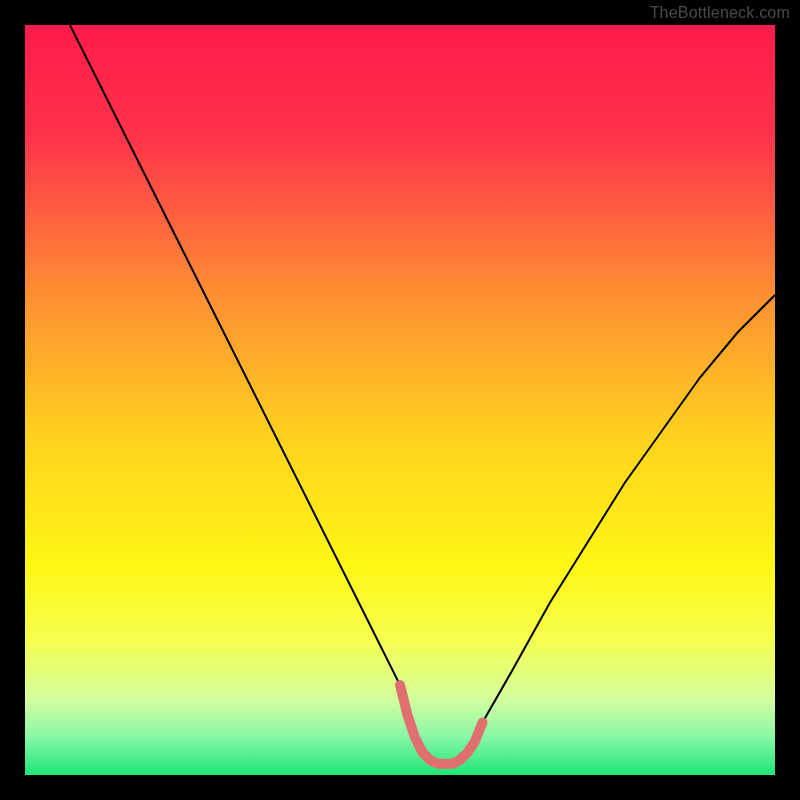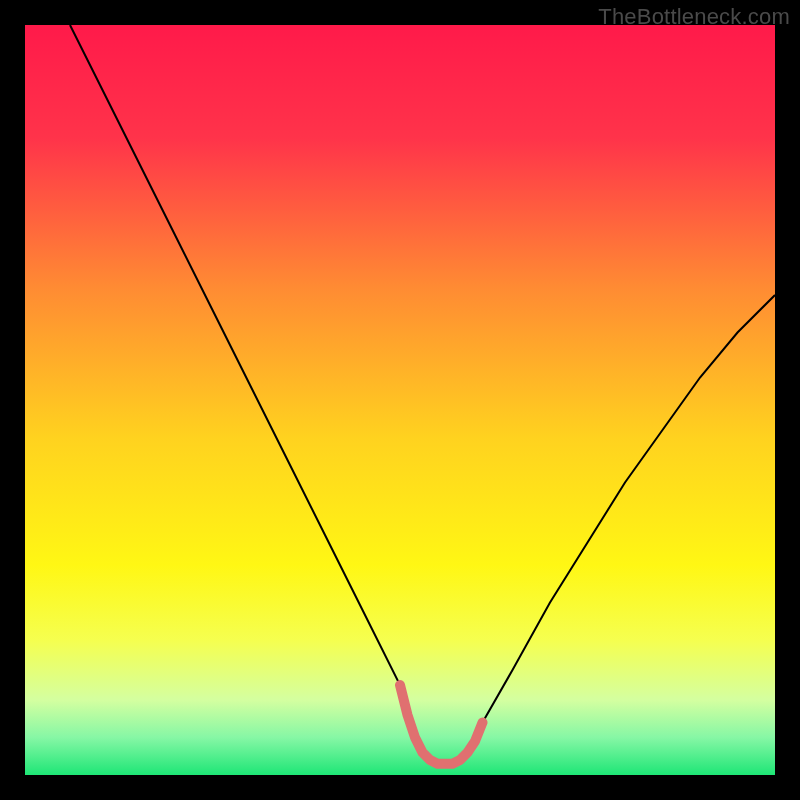--- a/index.html
+++ b/index.html
@@ -15,21 +15,21 @@
     position: relative;
     width: 800px;
     height: 800px;
     background: #000;
   }
   .watermark {
     position: absolute;
     top: 4px;
     right: 10px;
     color: #4a4a4a;
-    font-size: 22px;
+    font-size: 16px;
     font-weight: 500;
     letter-spacing: 0.2px;
     z-index: 5;
   }
   .plot-area {
     position: absolute;
     left: 25px;
     top: 25px;
     width: 750px;
     height: 750px;

